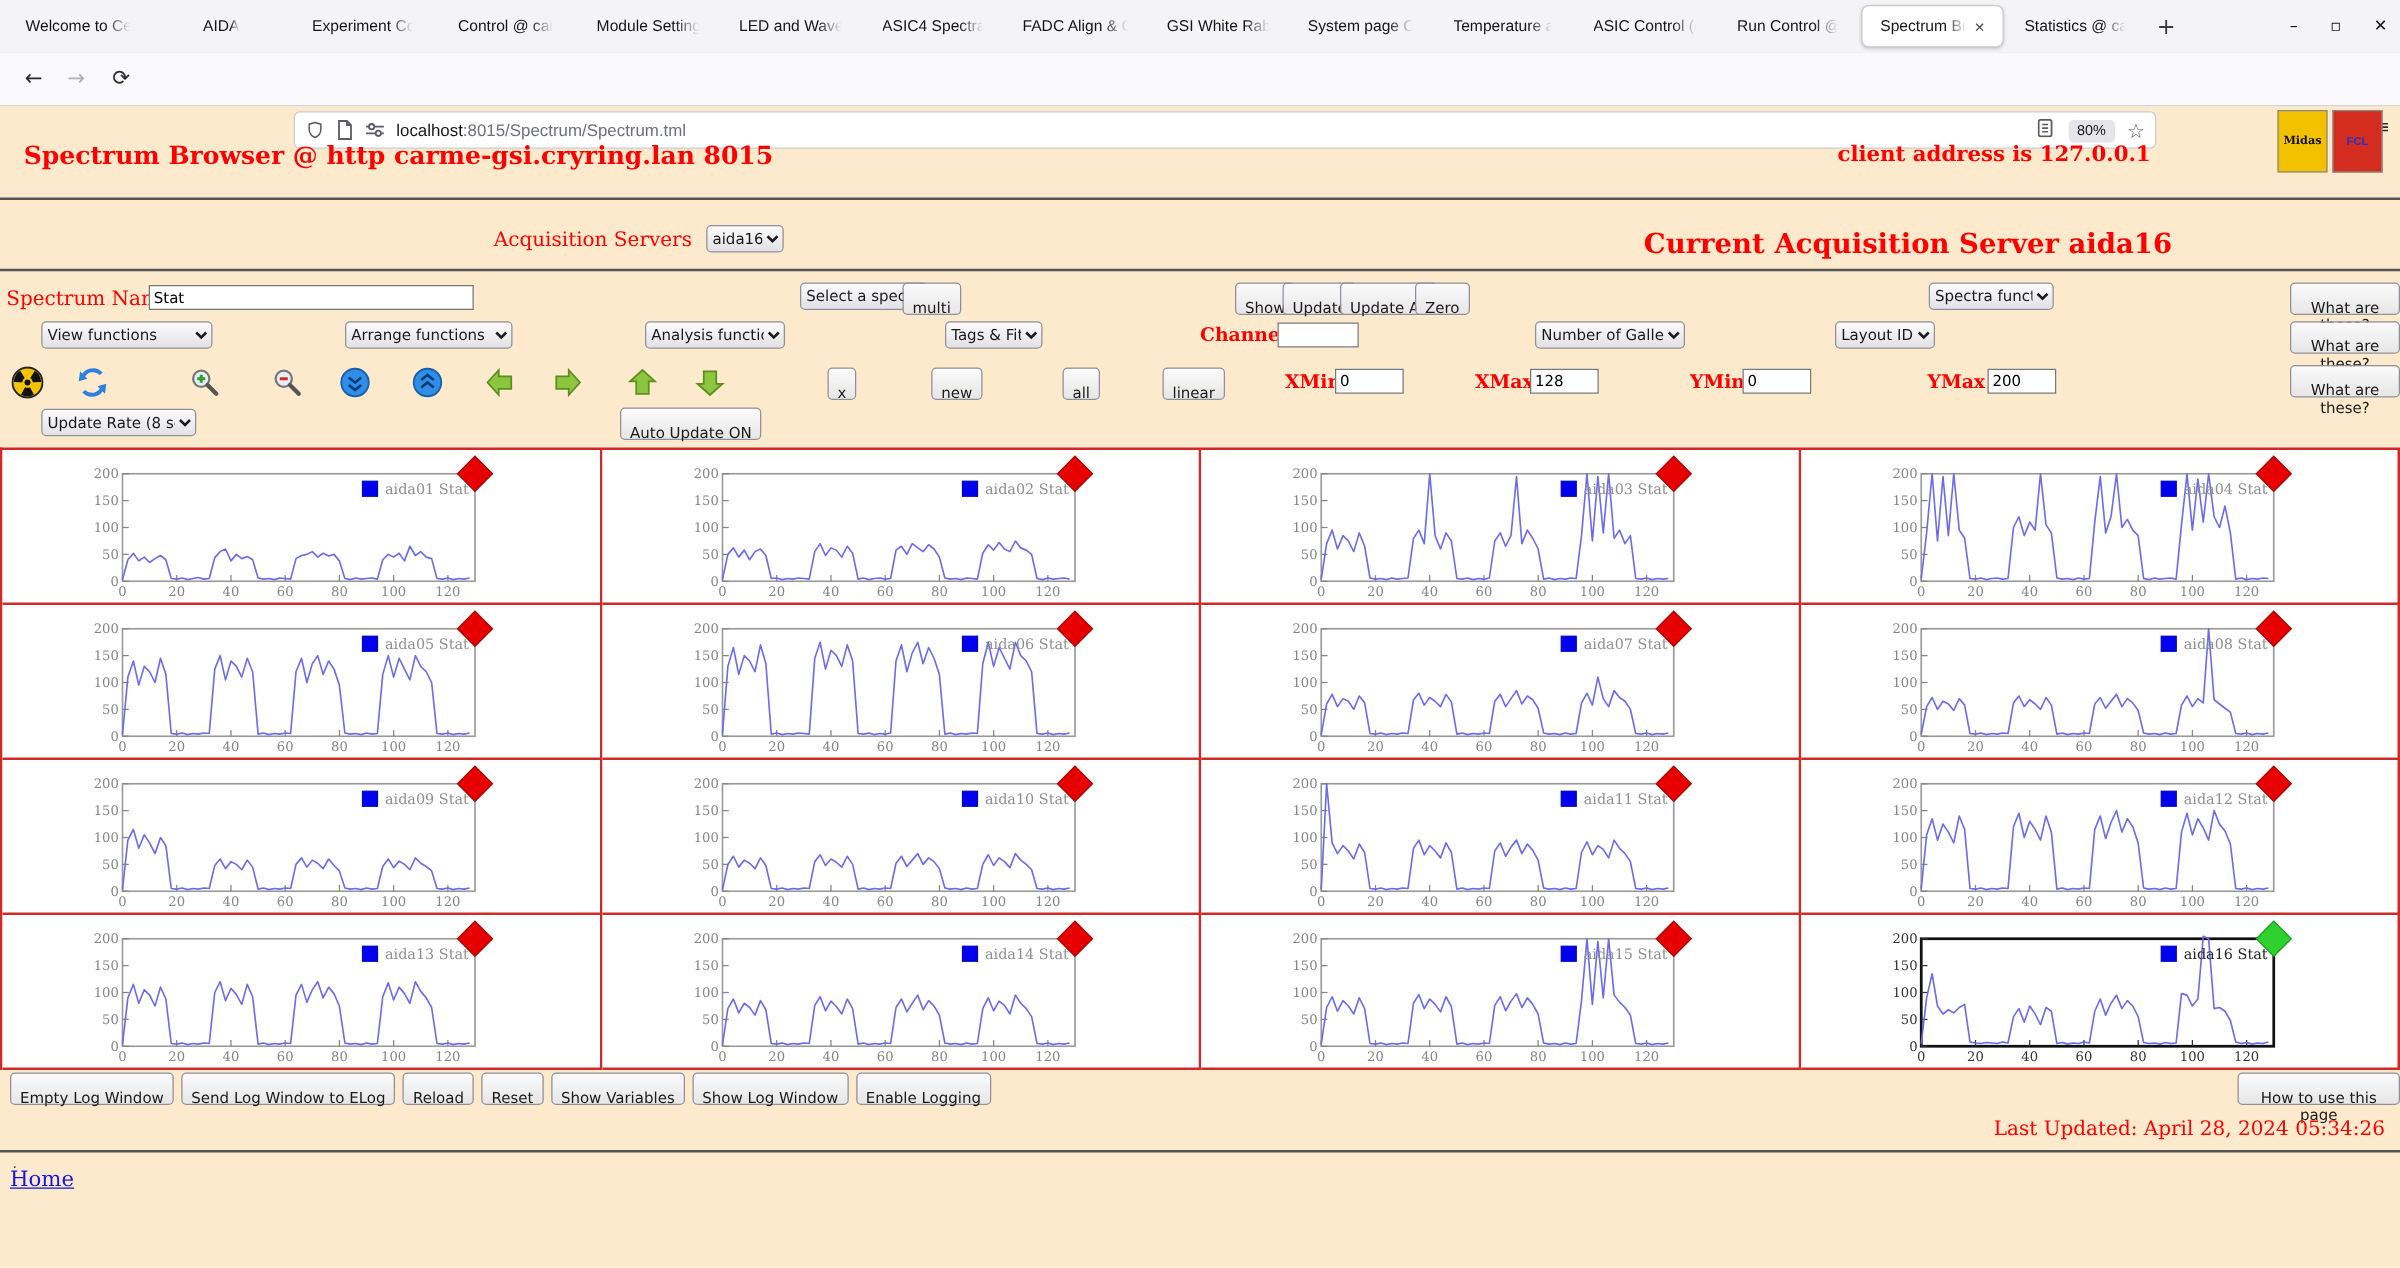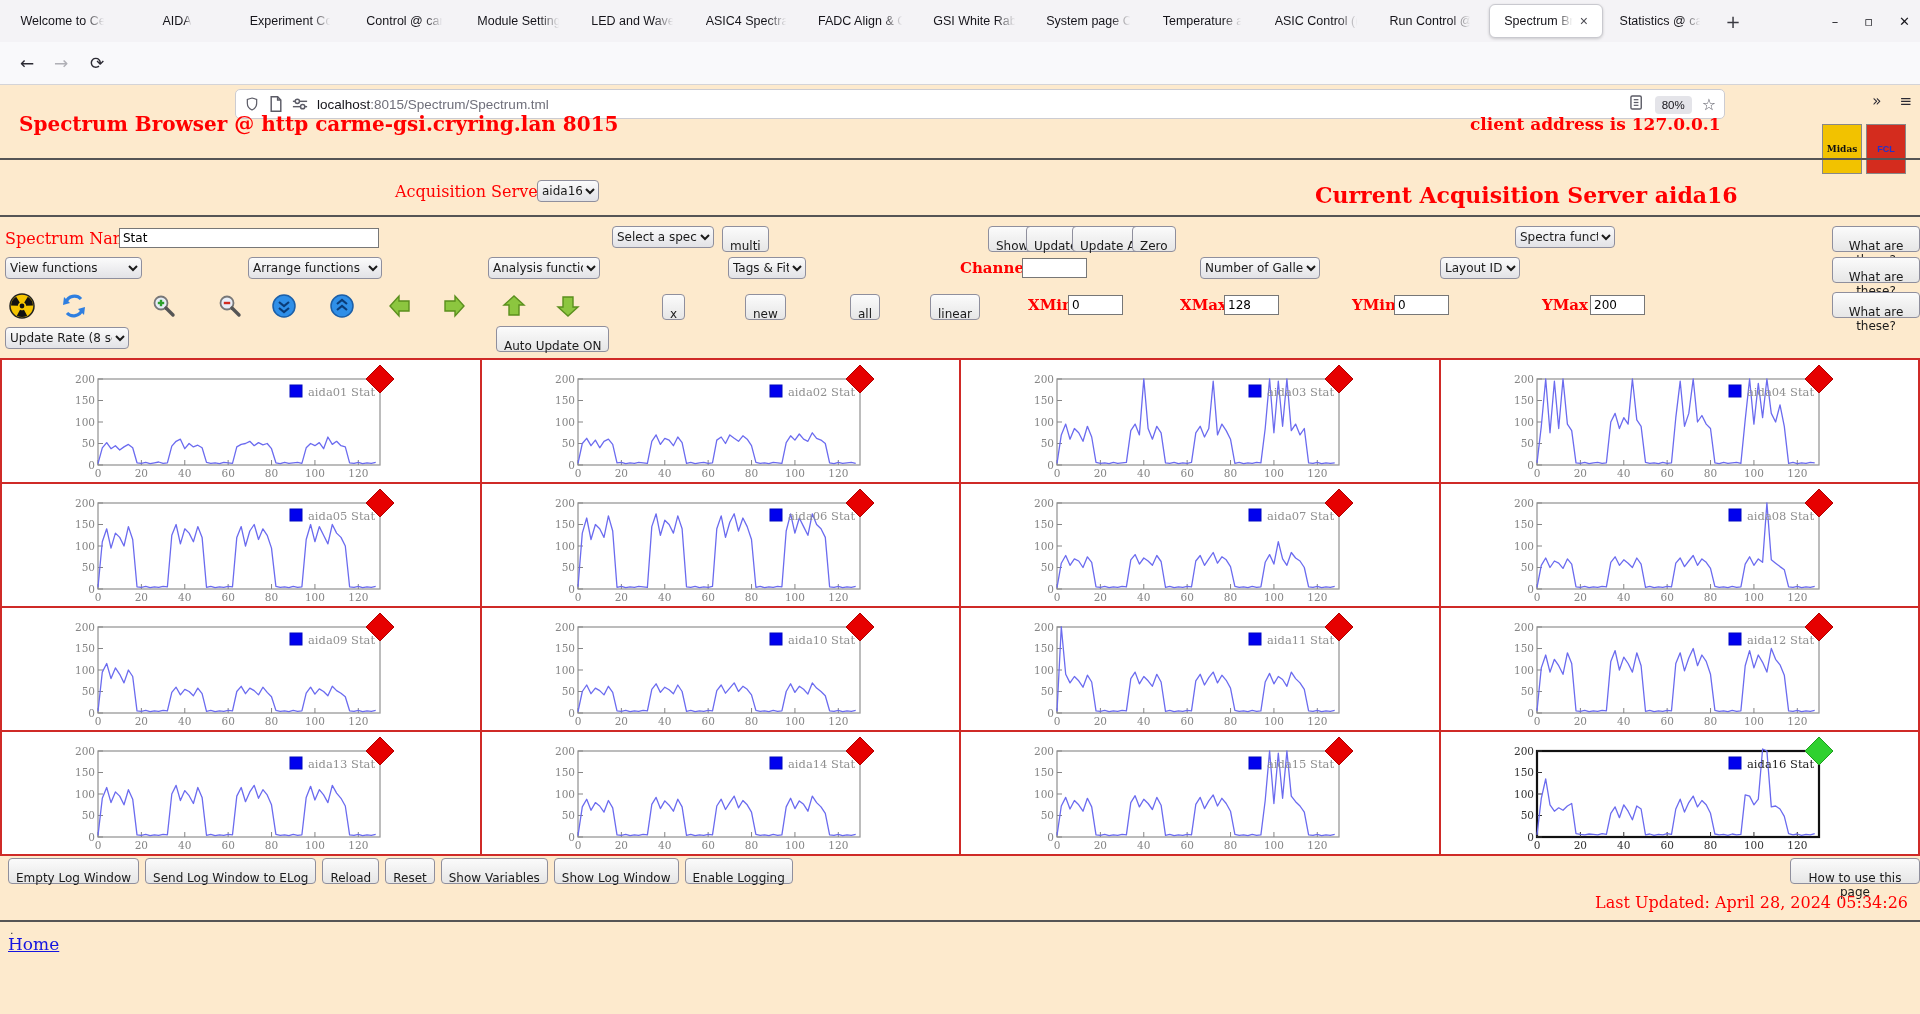--- a/index.html
+++ b/index.html
@@ -26,27 +26,27 @@
   #urltext .path{color:#6f6f7a;}
   #urlright{margin-left:auto;display:flex;align-items:flex-end;gap:10px;color:#5b5b66;}
   .zoompill{background:#e4e4e9;border-radius:4px;font-size:11.5px;padding:3px 7px;color:#15141a;font-family:"Liberation Sans",sans-serif;}
   #toolright{position:absolute;right:8px;top:50px;display:flex;gap:18px;color:#2b2a33;font-size:15px;}
 
   
   .redlabel{color:#ff0000;font-family:"DejaVu Serif",serif;}
   .hr{position:absolute;left:0;width:1920px;height:2px;background:#555;}
   #page-title{position:absolute;left:8px;top:112px;font-size:20px;font-weight:bold;margin-left:11px;}
   #client-addr{position:absolute;left:1470px;top:114px;font-size:17px;font-weight:bold;}
-  .logo{position:absolute;top:88px;width:40px;height:50px;font-size:9px;display:flex;align-items:center;justify-content:center;text-align:center;font-weight:bold;border:1px solid #888;box-sizing:border-box;margin-top:36px;}
+  .logo{position:absolute;top:88px;width:40px;height:50px;font-size:9px;display:flex;align-items:center;justify-content:center;text-align:center;font-weight:bold;border:1px solid #888;box-sizing:border-box;}
   #logo-midas{left:1822px;background:#f2c200;color:#111;font-family:"DejaVu Serif",serif;}
   #logo-fcl{left:1866px;background:#d42c1e;color:#2233cc;font-family:"Liberation Sans",sans-serif;}
 
   .inp{position:absolute;height:20px;border:1px solid #777;background:#fff;font-size:12px;font-family:"DejaVu Sans",sans-serif;padding:0 3px;box-sizing:border-box;}
   .btn{position:absolute;height:22px;background:linear-gradient(#fbfbfb,#e6e6e6);border:1px solid #8f8f9d;border-radius:4px;font-size:12px;font-family:"DejaVu Sans",sans-serif;color:#1a1a1a;padding:12px 7px;box-sizing:border-box;}
-  .sel{position:absolute;height:22px;background:linear-gradient(#fbfbfb,#e2e2e6);border:1px solid #8f8f9d;border-radius:4px;font-size:12px;font-family:"DejaVu Sans",sans-serif;color:#1a1a1a;box-sizing:border-box;}
+  .sel{position:absolute;height:22px;background:linear-gradient(#fbfbfb,#e2e2e6);border:1px solid #8f8f9d;border-radius:4px;font-size:12px;font-family:"DejaVu Sans",sans-serif;color:#1a1a1a;box-sizing:border-box;margin-left:28px;}
   .lbl{position:absolute;font-size:15px;}
   .lbl.b{font-weight:bold;}
   .icon{position:absolute;top:292px;width:28px;height:28px;display:flex;align-items:center;justify-content:center;}
 
   
   #grid{position:absolute;left:0;top:358px;width:1920px;box-sizing:border-box;display:grid;grid-template-columns:repeat(4,1fr);grid-template-rows:repeat(4,124px);border-top:2px solid #cf2a27;border-left:2px solid #cf2a27;}
   .cell{background:#ffffff;border-right:2px solid #cf2a27;border-bottom:2px solid #cf2a27;position:relative;overflow:visible;}
   .cell svg{position:absolute;left:68px;top:9px;overflow:visible;}
 
   

